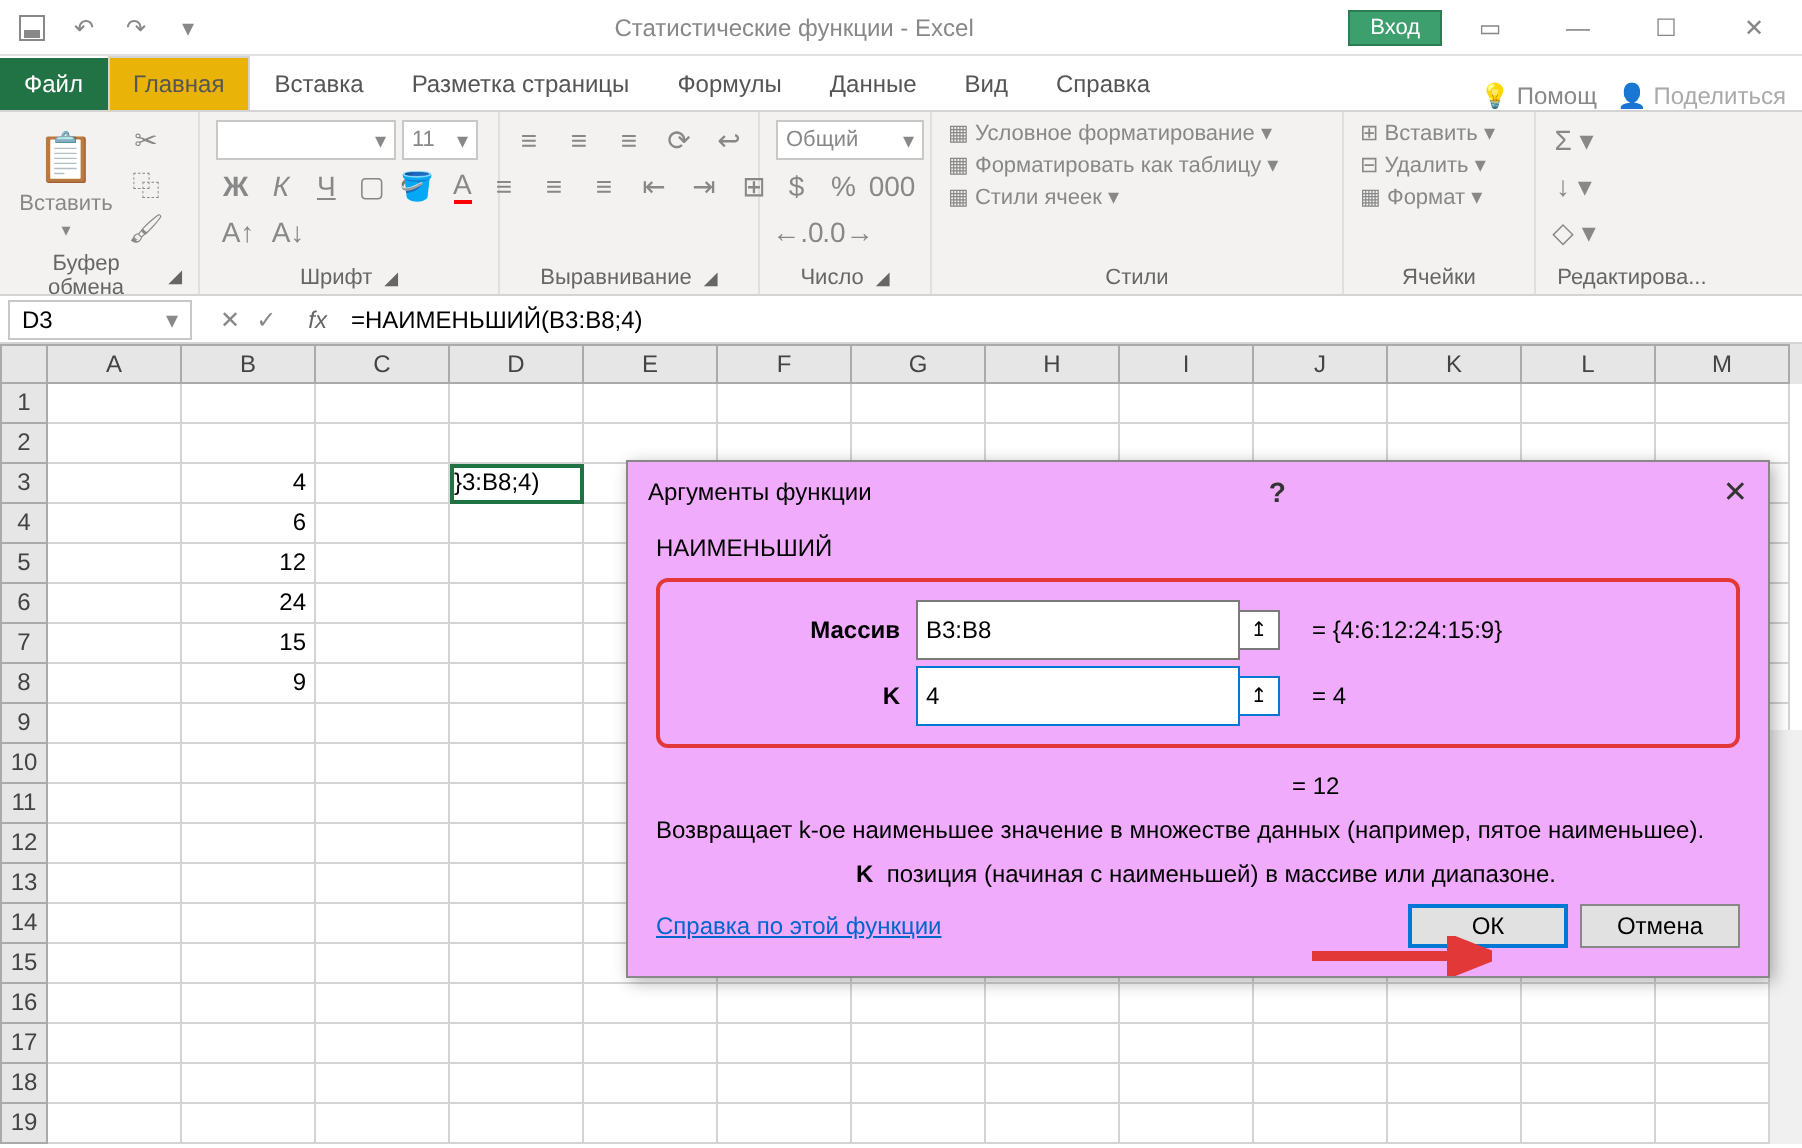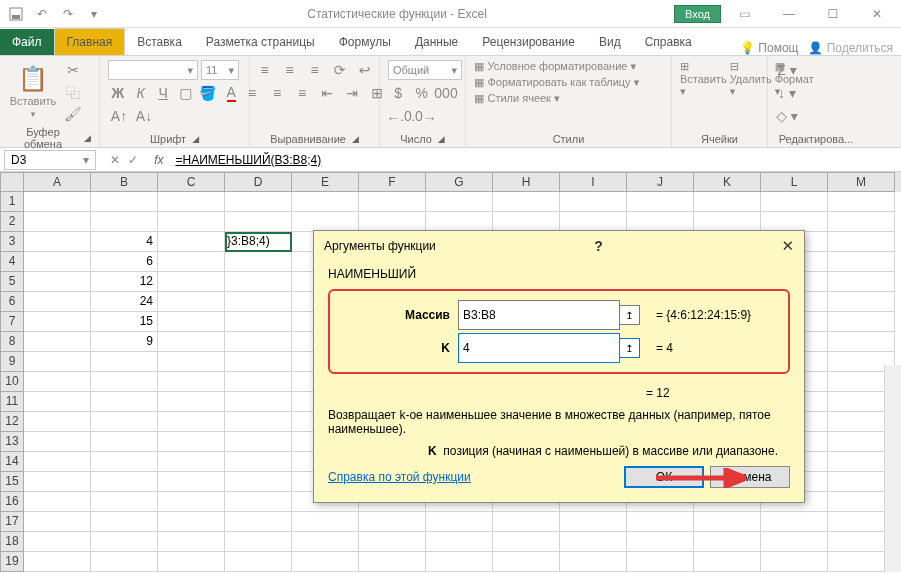--- a/index.html
+++ b/index.html
@@ -27,32 +27,32 @@
 .ribbon-icon-lg { font-size: 24px; }
 .ribbon-stack { display: flex; flex-direction: column; gap: 2px; }
 .ribbon-small-btn { width: 22px; height: 20px; display: flex; align-items: center; justify-content: center; color: #888; font-size: 14px; }
 .ribbon-row { display: flex; gap: 3px; align-items: center; }
 .combo { border: 1px solid #c8c8c8; background: #fff; padding: 1px 4px; font-size: 11px; height: 20px; display: flex; align-items: center; justify-content: space-between; color: #888; }
 
 .name-row { height: 24px; display: flex; align-items: center; border-bottom: 1px solid #d4d4d4; background: #fff; }
 .name-box { width: 92px; border: 1px solid #c8c8c8; padding: 2px 6px; margin: 1px 4px; font-size: 12px; display: flex; justify-content: space-between; align-items: center; gap: 28px; }
 .fx-btns { display: flex; gap: 8px; padding: 0 10px; color: #888; align-items: center; }
 .fx-label { font-style: italic; color: #666; padding: 0 6px; }
-.formula-bar { flex: 1; padding: 2px 6px; font-size: 12px; text-decoration: underline; }
+.formula-bar { flex: 1; padding: 2px 6px; font-size: 12px; }
 
 .grid-wrap { position: relative; }
 .col-headers { display: flex; height: 20px; background: #e6e6e6; }
 .corner { width: 24px; border: 1px solid #aaa; background: #e6e6e6; }
 .ch { width: 67px; border: 1px solid #aaa; border-left: none; text-align: center; font-size: 12px; color: #444; line-height: 18px; background: #e6e6e6; }
 .row-wrap { display: flex; height: 20px; }
 .rh { width: 24px; border: 1px solid #aaa; border-top: none; text-align: center; font-size: 12px; color: #444; line-height: 18px; background: #e6e6e6; }
 .cell { width: 67px; border-right: 1px solid #d4d4d4; border-bottom: 1px solid #d4d4d4; text-align: right; padding-right: 4px; font-size: 12px; line-height: 18px; }
 .cell.active { outline: 2px solid #217346; outline-offset: -2px; text-align: left; padding-left: 2px; }
 
-.dialog { position: absolute; left: 313px; top: 230px; width: 492px; background: #fef9c3; border: 1px solid #888; box-shadow: 2px 2px 8px rgba(0,0,0,0.3); }
+.dialog { position: absolute; left: 313px; top: 230px; width: 572px; background: #f0abfc; border: 1px solid #888; box-shadow: 2px 2px 8px rgba(0,0,0,0.3); }
 .dialog-title { height: 30px; display: flex; align-items: center; padding: 0 10px; font-size: 12px; }
 .dialog-title .close { margin-left: auto; font-size: 15px; color: #333; }
 .dialog-title .help { margin-left: auto; margin-right: 20px; font-size: 14px; font-weight: bold; color: #333; }
 .dialog-body { padding: 6px 14px 14px; }
 .func-name { font-weight: normal; font-size: 12px; margin-bottom: 8px; }
 .highlight-box { border: 2px solid #e23838; border-radius: 6px; padding: 6px 10px; margin-bottom: 12px; }
 .arg-row { display: flex; align-items: center; gap: 8px; margin: 3px 0; }
 .arg-label { width: 110px; text-align: right; font-weight: bold; font-size: 12px; }
 .arg-input-wrap { display: flex; align-items: center; }
 .arg-input { width: 162px; height: 20px; border: 1px solid #7a7a7a; padding: 14px 4px; font-size: 12px; background: #fff; }
@@ -97,21 +97,20 @@
   </div>
 </div>
 
 <div class="ribbon-tabs">
   <div class="tab file">Файл</div>
   <div class="tab active">Главная</div>
   <div class="tab">Вставка</div>
   <div class="tab">Разметка страницы</div>
   <div class="tab">Формулы</div>
   <div class="tab">Данные</div>
-  <div class="tab">Рецензирование</div>
   <div class="tab">Вид</div>
   <div class="tab">Справка</div>
   <div class="tab-right">
     <span>💡 <span>Помощ</span></span>
     <span style="color:#aaa;">👤 <span>Поделиться</span></span>
   </div>
 </div>
 
 <div class="ribbon">
   <div class="ribbon-group" style="width:100px;">
@@ -221,21 +220,21 @@
   <div class="ribbon-group" style="width:206px;">
     <div class="ribbon-group-content" style="flex-direction:column;align-items:flex-start;gap:3px;font-size:11px;color:#888;">
       <div>▦ <span>Условное форматирование</span> ▾</div>
       <div>▦ <span>Форматировать как таблицу</span> ▾</div>
       <div>▦ <span>Стили ячеек</span> ▾</div>
     </div>
     <div class="ribbon-group-label">Стили</div>
   </div>
 
   <div class="ribbon-group" style="width:96px;">
-    <div class="ribbon-group-content" style="flex-direction:row;align-items:flex-start;gap:3px;font-size:11px;color:#888;">
+    <div class="ribbon-group-content" style="flex-direction:column;align-items:flex-start;gap:3px;font-size:11px;color:#888;">
       <div>⊞ <span>Вставить</span> ▾</div>
       <div>⊟ <span>Удалить</span> ▾</div>
       <div>▦ <span>Формат</span> ▾</div>
     </div>
     <div class="ribbon-group-label">Ячейки</div>
   </div>
 
   <div class="ribbon-group" style="width:96px;border-right:none;">
     <div class="ribbon-group-content" style="flex-direction:column;align-items:flex-start;gap:3px;">
       <div class="ribbon-row">

